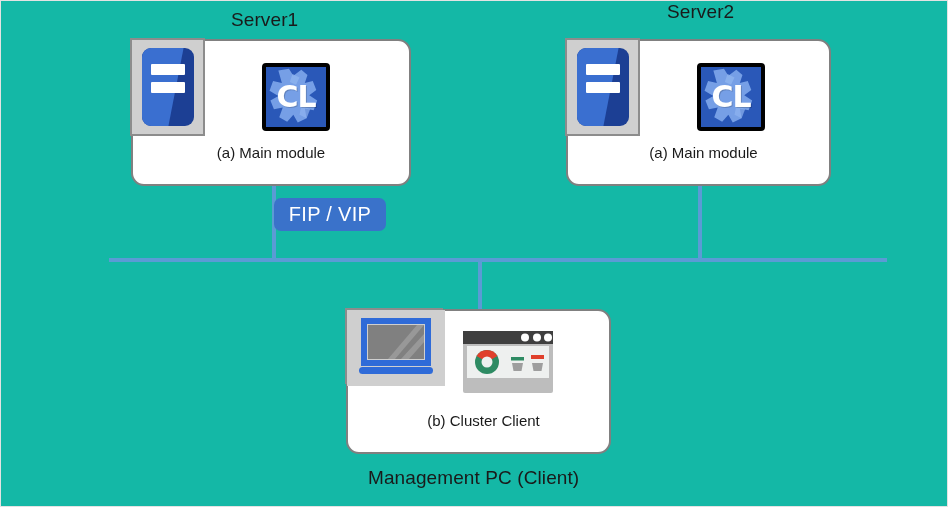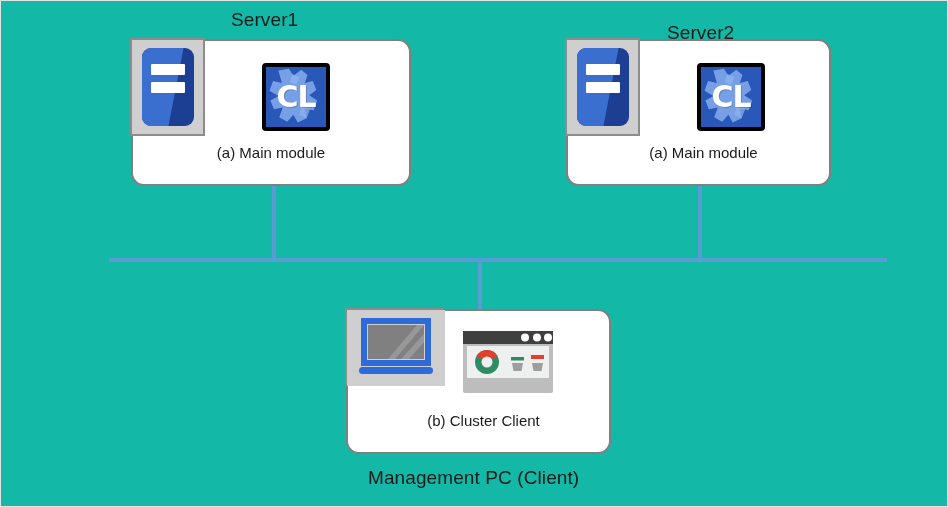--- a/index.html
+++ b/index.html
@@ -178,21 +178,21 @@
                L58 38 L54 49 L44 47 L46 58 L36 63 L31 54 L24 62 L15 57
                L19 46 L9 48 L5 38 L14 33 L4 27 L8 16 L18 18 Z" fill="#7aa3e8" opacity="0.95"></path>
       <path d="M30 8 L38 12 L34 20 L27 17 Z" fill="#8fb4ef" opacity="0.8"></path>
       <path d="M40 44 L50 48 L46 58 L38 54 Z" fill="#8fb4ef" opacity="0.7"></path>
     </svg>
     <div class="cl-text">CL</div>
   </div>
 
   <div class="inner-label" style="left:130px; top:143px; width:280px;">(a) Main module</div>
 
-  <div class="node-caption" style="left:666px; top:21px;">Server2</div>
+  <div class="node-caption" style="left:666px; top:0;">Server2</div>
 
   <div class="rbox" style="left:565px; top:38px; width:265px; height:147px;"></div>
 
   <div class="server-icon" style="left:564px; top:37px; width:75px; height:98px;">
     <div class="chassis">
       <div class="sheen"></div>
       <div class="bar b1"></div>
       <div class="bar b2"></div>
     </div>
   </div>
@@ -204,20 +204,23 @@
                L58 38 L54 49 L44 47 L46 58 L36 63 L31 54 L24 62 L15 57
                L19 46 L9 48 L5 38 L14 33 L4 27 L8 16 L18 18 Z" fill="#7aa3e8" opacity="0.95"></path>
       <path d="M30 8 L38 12 L34 20 L27 17 Z" fill="#8fb4ef" opacity="0.8"></path>
       <path d="M40 44 L50 48 L46 58 L38 54 Z" fill="#8fb4ef" opacity="0.7"></path>
     </svg>
     <div class="cl-text">CL</div>
   </div>
 
   <div class="inner-label" style="left:570px; top:143px; width:265px;">(a) Main module</div>
 
+  <div class="badge" style="left:273px; top:197px; width:112px; height:33px;">
+    <span>FIP / VIP</span>
+  </div>
 
   <div class="rbox" style="left:345px; top:308px; width:265px; height:145px;"></div>
 
   <div class="laptop-icon" style="left:344px; top:307px; width:98px; height:76px;">
     <svg viewBox="0 0 98 76" width="98" height="76">
       <rect x="0" y="0" width="98" height="76" fill="#cfcfcf"></rect>
       <rect x="17" y="11" width="64" height="42" fill="none" stroke="#2f6bd8" stroke-width="6"></rect>
       <rect x="21" y="15" width="56" height="34" fill="#808080"></rect>
       <path d="M70 15 L77 15 L48 49 L41 49 Z" fill="#9c9c9c" opacity="0.85"></path>
       <path d="M77 24 L77 32 L62 49 L54 49 Z" fill="#9c9c9c" opacity="0.85"></path>

